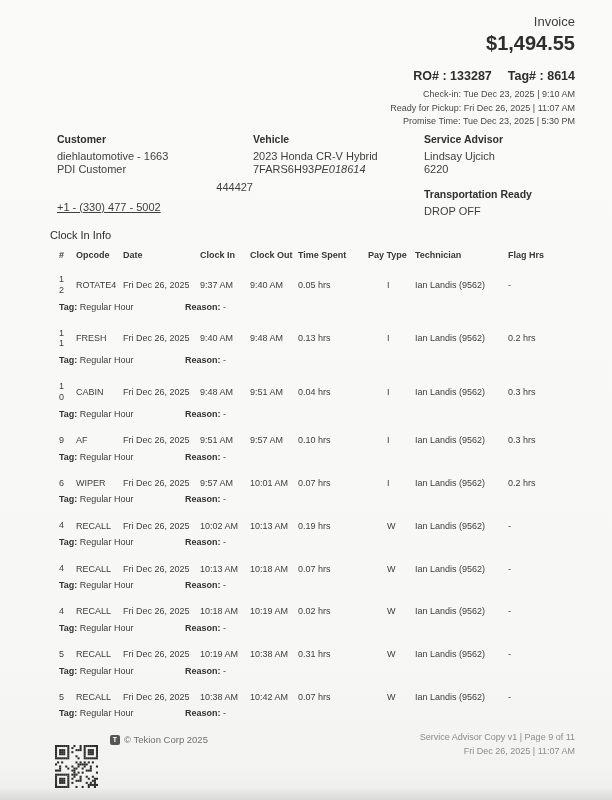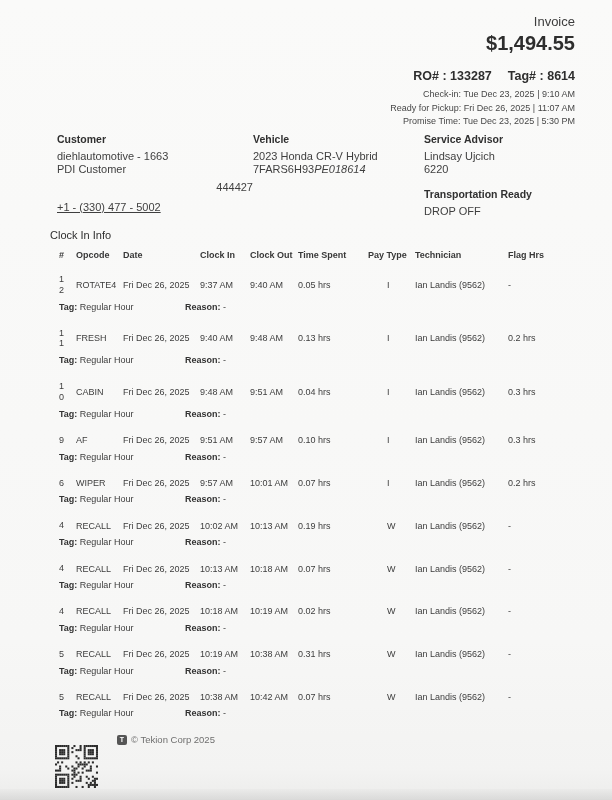--- a/index.html
+++ b/index.html
@@ -43,21 +43,21 @@
   .tr-main{padding:8px 0 4px;}
   .cell{white-space:nowrap;}
   .c-num .numwrap{display:inline-block;width:9px;word-break:break-all;line-height:1.2;white-space:normal;}
   .c-pay{padding-left:19px;}
   .tr-tag{display:flex;font-size:9px;color:#3d3d3d;padding:2px 0 8px;}
   .tag-part{width:126px;}
   .lbl{font-weight:700;color:#333;}
 
   
   .qr{position:absolute;left:55px;top:745px;width:43px;height:43px;}
-  .copyright{position:absolute;left:117px;top:734px;font-size:9.5px;color:#6f6f6f;
+  .copyright{position:absolute;left:110px;top:734px;font-size:9.5px;color:#6f6f6f;
     display:flex;align-items:center;gap:4px;}
   .tek-logo{display:inline-flex;align-items:center;justify-content:center;
     width:10px;height:10px;border-radius:2px;background:#555;color:#fff;
     font-size:7px;font-weight:700;line-height:1;}
   .foot-right{position:absolute;right:37px;top:731px;text-align:right;
     font-size:9px;line-height:13.5px;color:#8b8b8b;}
 </style>
 </head>
 <body>
 
@@ -472,15 +472,19 @@
       <rect x="20" y="19" width="1" height="1" fill="#2b2b2b"></rect>
       <rect x="10" y="20" width="1" height="1" fill="#2b2b2b"></rect>
       <rect x="13" y="20" width="1" height="1" fill="#2b2b2b"></rect>
       <rect x="16" y="20" width="1" height="1" fill="#2b2b2b"></rect>
       <rect x="19" y="20" width="1" height="1" fill="#2b2b2b"></rect>
     </svg>
   <div class="copyright">
     <span class="tek-logo">T</span>
     <span>© Tekion Corp 2025</span>
   </div>
+  <div class="foot-right">
+    <div>Service Advisor Copy v1 | Page 9 of 11</div>
+    <div>Fri Dec 26, 2025 | 11:07 AM</div>
+  </div>
 
   <div class="scan-edge"></div>
 </div>
 
 </body></html>

